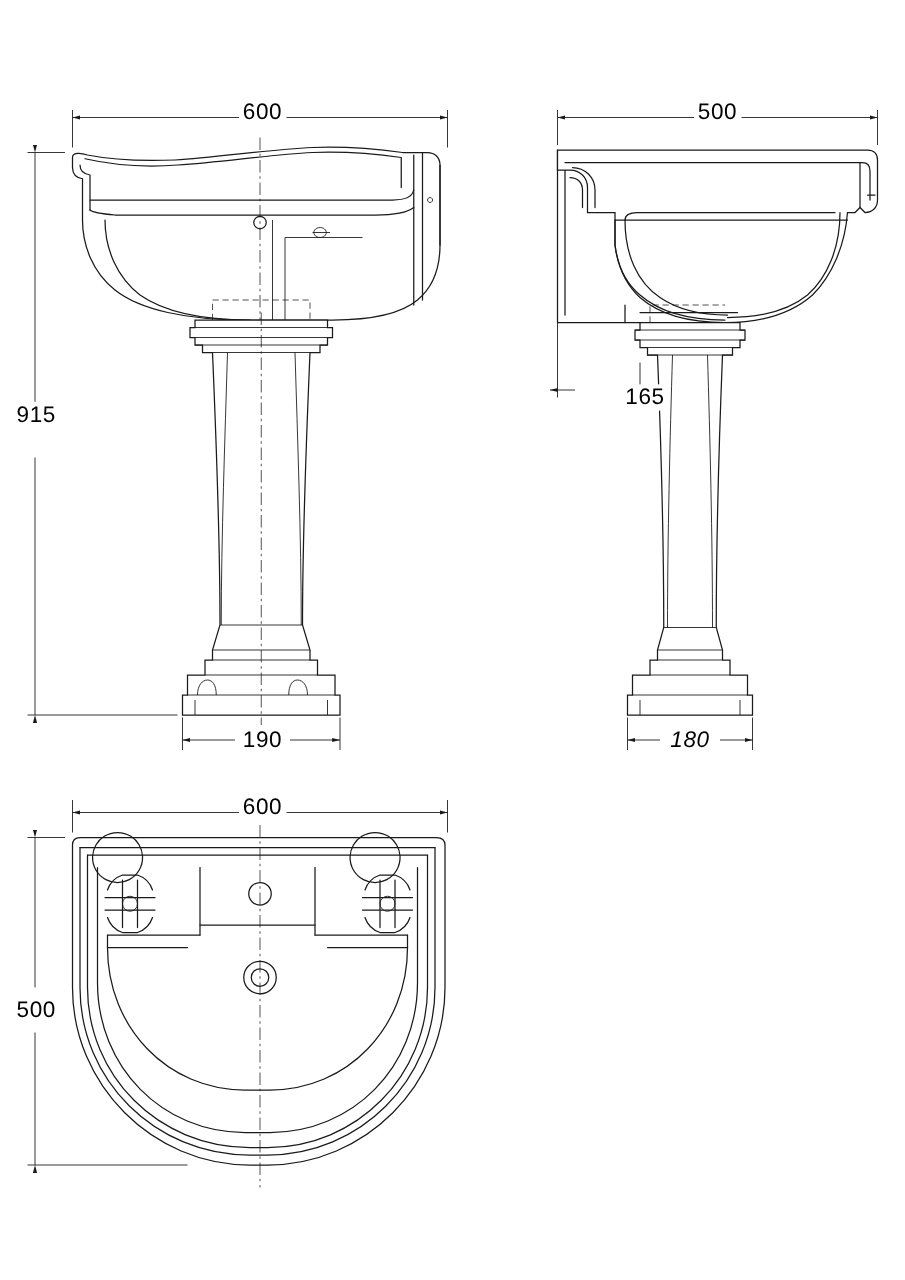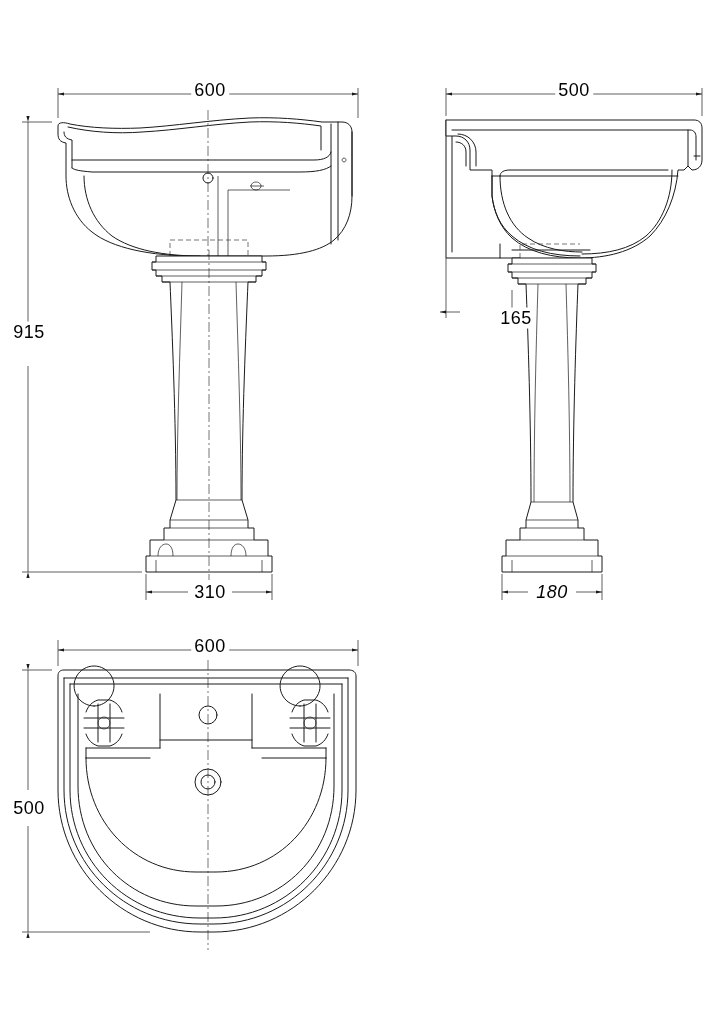--- a/index.html
+++ b/index.html
@@ -328,21 +328,21 @@
       <path class="extline" d="M150,932 L22,932"></path>
       <path class="dimline" d="M28,670 L28,790" marker-start="url(#arrL)"></path>
       <path class="dimline" d="M28,826 L28,932" marker-end="url(#arrR)"></path>
     </g>
   </svg>
 
   <div class="dim-label lbl-center" style="left:210px; top:90px;">600</div>
 
   <div class="dim-label lbl-center" style="left:29px; top:332px;">915</div>
 
-  <div class="dim-label lbl-center" style="left:210px; top:592px;">310</div>
+  <div class="dim-label lbl-center" style="left:210px; top:592px;">190</div>
 
   <div class="dim-label lbl-center" style="left:574px; top:90px;">500</div>
 
   <div class="dim-label lbl-center" style="left:480px; top:318px;margin-left:36px;">165</div>
 
   <div class="dim-label lbl-center" style="left:552px; top:592px;font-style:italic;">180</div>
 
   <div class="dim-label lbl-center" style="left:210px; top:646px;">600</div>
 
   <div class="dim-label lbl-center" style="left:29px; top:808px;">500</div>

